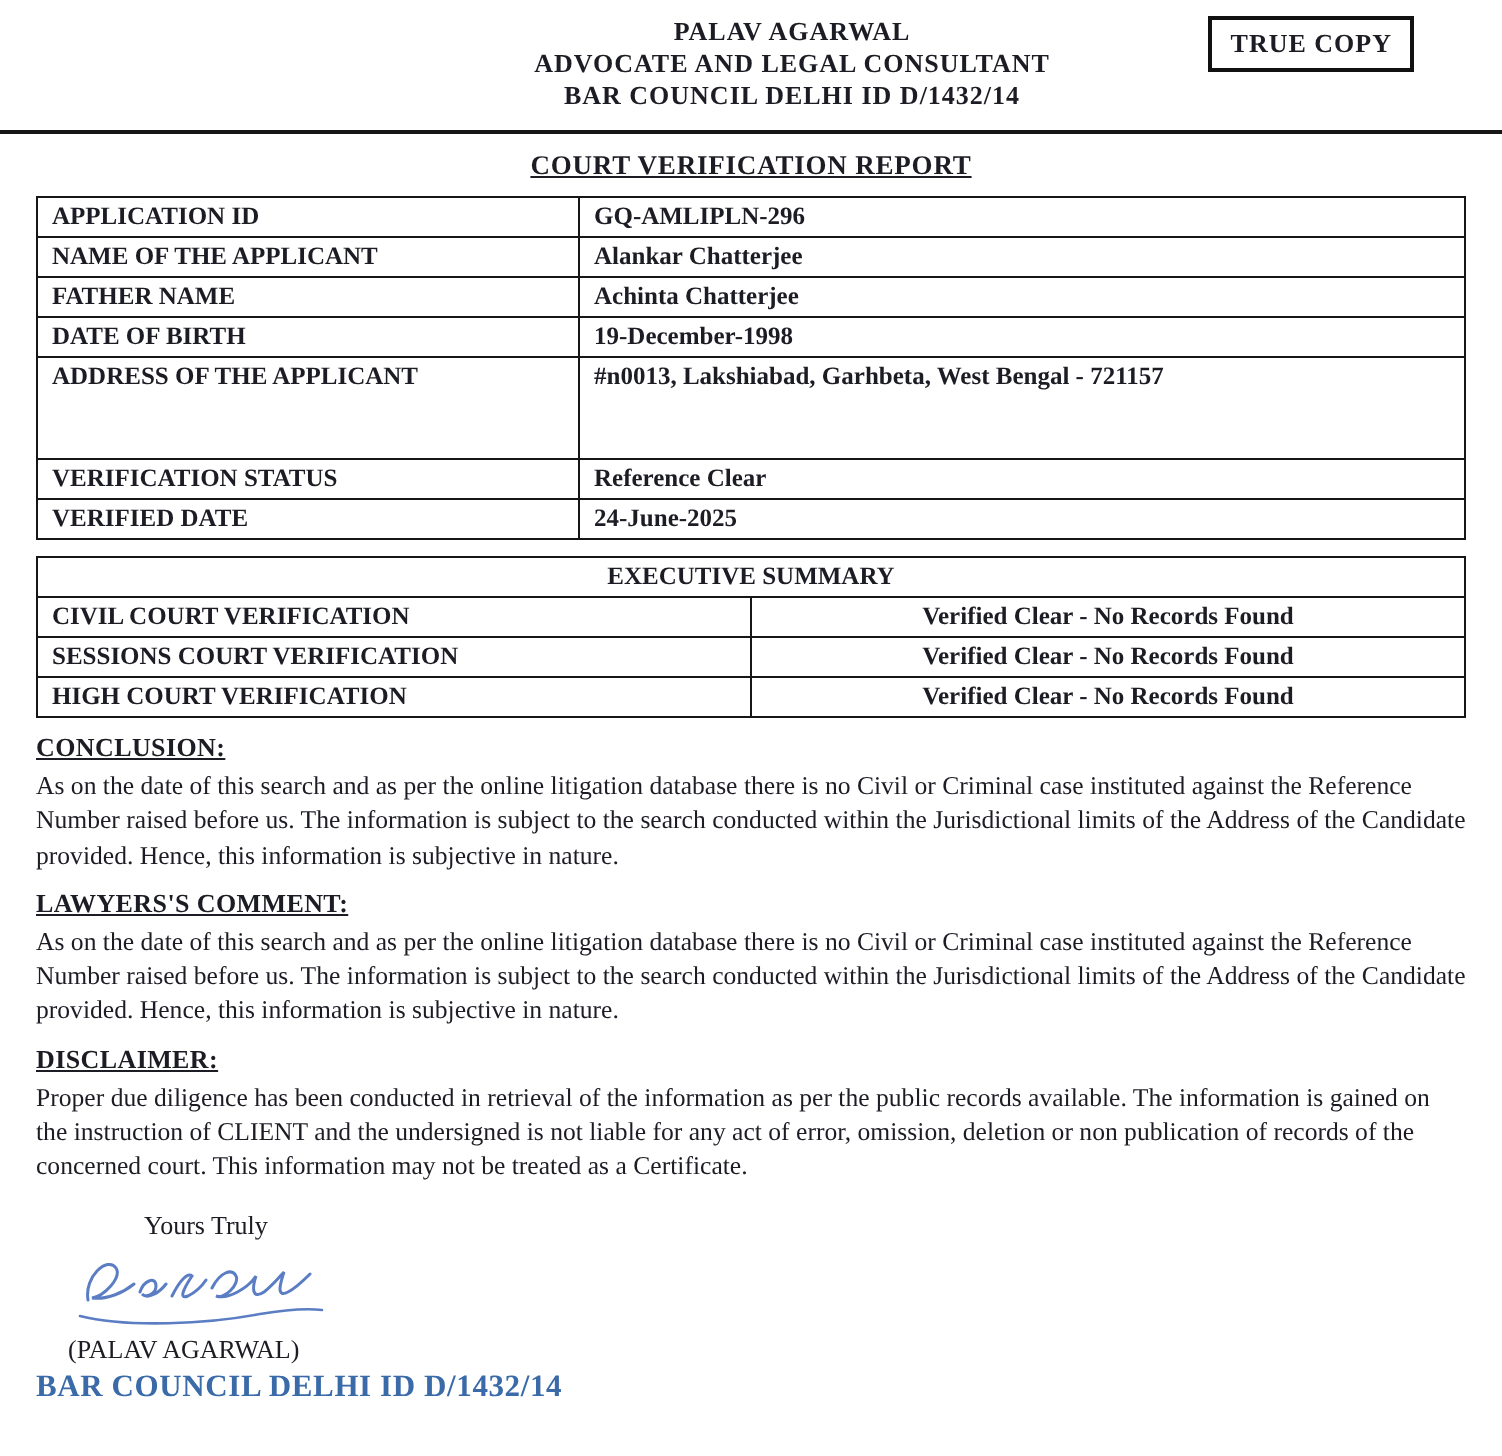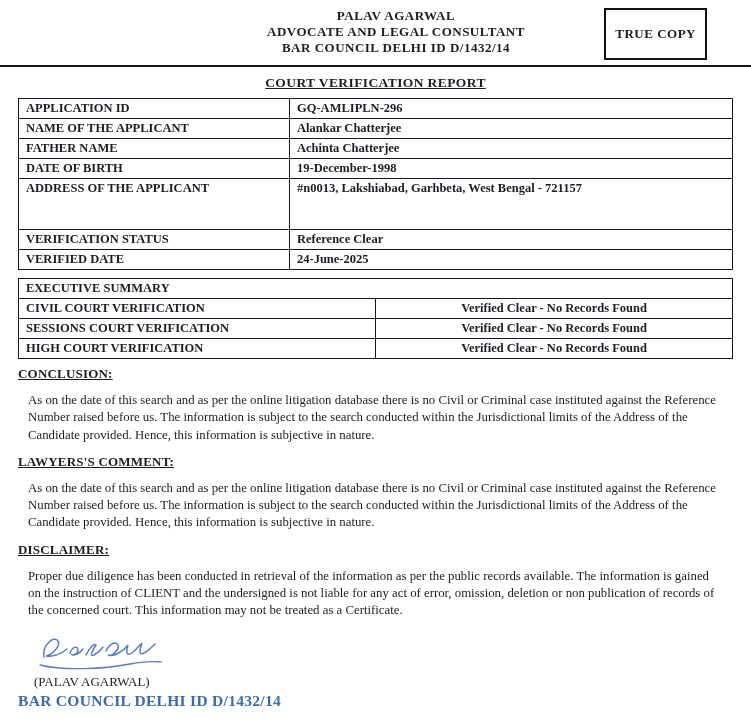--- a/index.html
+++ b/index.html
@@ -5,38 +5,38 @@
   html,body{margin:0;padding:0;background:#fff;}
   .page{
     width:751px;height:728px;position:relative;background:#fff;
     font-family:"Liberation Serif","DejaVu Serif",serif;color:#1c1c24;
     box-sizing:border-box;overflow:hidden;
   }
   .doc-header{text-align:center;padding-top:8px;font-weight:bold;font-size:13px;letter-spacing:.5px;padding-left:41px;}
   .doc-header .hline{line-height:16px;}
   .stamp{
     position:absolute;top:8px;right:44px;border:2px solid #111;
-    padding:16px 9px;font-weight:bold;font-size:13px;letter-spacing:.5px;background:#fff;
+    padding:4px 9px;font-weight:bold;font-size:13px;letter-spacing:.5px;background:#fff;
   }
   .rule{border:none;border-top:2px solid #161616;margin:9px 0 0 0;}
   .report-title{
     text-align:center;font-weight:bold;text-decoration:underline;
     font-size:13.5px;letter-spacing:.4px;margin:8px 0 7px;
   }
   .tbl{border-collapse:collapse;width:715px;margin:0 18px;font-size:12.5px;font-weight:bold;table-layout:fixed;}
   .tbl td{border:1px solid #161616;padding:2px 7px;line-height:15px;}
   .applicant td.lbl{width:256px;margin-top:36px;}
   .applicant tr.tall td{height:46px;vertical-align:top;}
   .summary{margin-top:8px;}
   .summary td.lbl{width:256px;}
-  .summary .sum-head{}
+  .summary .sum-head{text-align:center;}
   .summary .val{text-align:center;}
   .text-section{margin:7px 18px 0;}
   .sec-head{font-weight:bold;text-decoration:underline;font-size:13px;margin-bottom:3px;letter-spacing:.2px;}
-  .sec-body{margin:10px;font-size:12.8px;line-height:1.35;}
+  .sec-body{margin:0;font-size:12.8px;line-height:1.35;}
   .closing{margin:13px 0 0 72px;font-size:13px;}
   .signature{margin:1px 0 0 34px;height:45px;}
   .sign-name{margin-left:34px;font-size:13px;}
   .footer-id{margin:2px 0 0 18px;font-size:15.5px;font-weight:bold;color:#3a6aa8;letter-spacing:.3px;}
 </style>
 </head>
 <body>
 
 <div class="page">
 
@@ -115,20 +115,21 @@
   <section class="text-section">
     <div class="sec-head">LAWYERS'S COMMENT:</div>
     <p class="sec-body">As on the date of this search and as per the online litigation database there is no Civil or Criminal case instituted against the Reference Number raised before us. The information is subject to the search conducted within the Jurisdictional limits of the Address of the Candidate provided. Hence, this information is subjective in nature.</p>
   </section>
 
   <section class="text-section">
     <div class="sec-head">DISCLAIMER:</div>
     <p class="sec-body">Proper due diligence has been conducted in retrieval of the information as per the public records available. The information is gained on the instruction of CLIENT and the undersigned is not liable for any act of error, omission, deletion or non publication of records of the concerned court. This information may not be treated as a Certificate.</p>
   </section>
 
+  <div class="closing">Yours Truly</div>
 
   <div class="signature">
     <svg width="140" height="44" viewBox="0 0 140 44" aria-hidden="true">
       <path d="M10 28 C 8 16, 20 6, 24 12 C 27 17, 18 26, 12 27 C 20 28, 28 24, 33 20 M 36 24 C 38 18, 44 16, 44 21 C 44 25, 39 27, 37 25 C 40 28, 46 24, 49 20 M 52 26 C 56 18, 60 14, 62 16 C 58 22, 55 28, 60 26 C 64 24, 67 21, 69 18 M 72 22 C 76 14, 82 12, 84 16 C 86 20, 78 28, 74 26 C 80 28, 90 22, 94 16 C 92 22, 92 28, 98 24 C 103 20, 106 16, 108 14 C 106 20, 104 27, 110 24 C 114 22, 118 18, 121 15" fill="none" stroke="#5b7dc4" stroke-width="1.5" stroke-linecap="round"></path>
       <path d="M6 36 C 30 42, 70 40, 96 35 C 108 33, 118 32, 127 33" fill="none" stroke="#5b7dc4" stroke-width="1.3" stroke-linecap="round"></path>
     </svg>
   </div>
 
   <div class="sign-name">(PALAV AGARWAL)</div>
 

